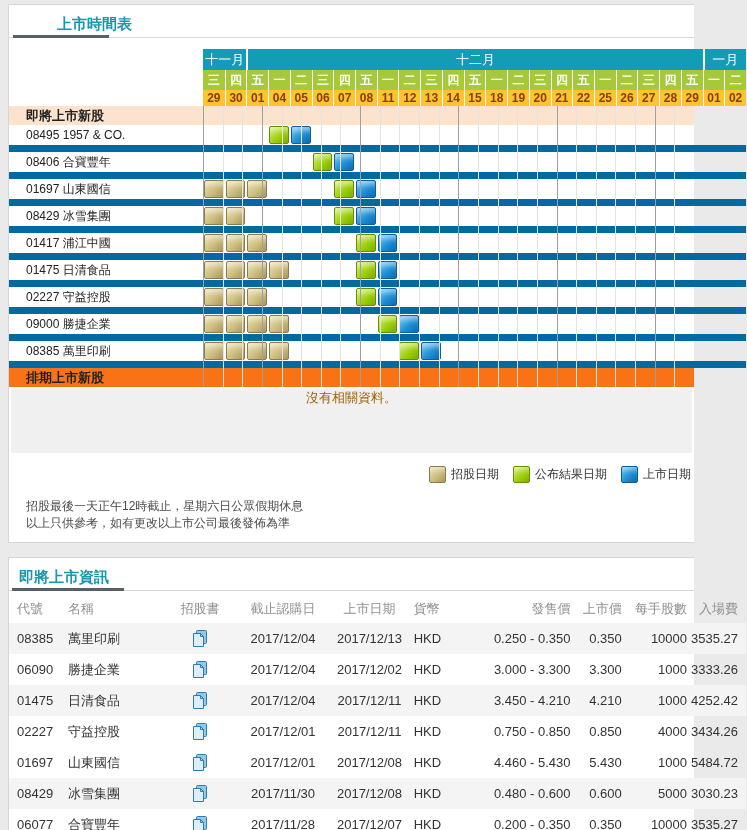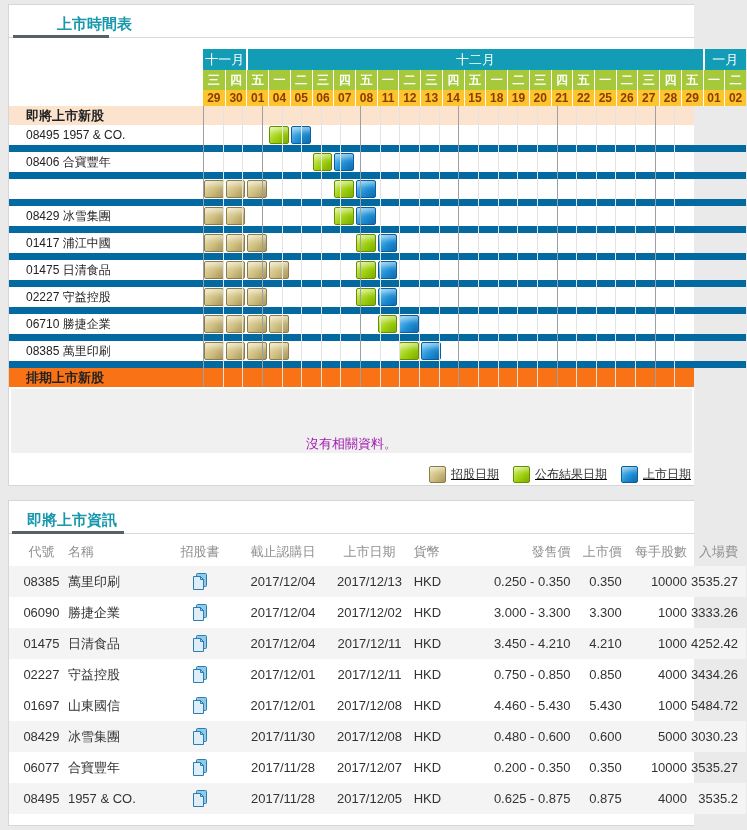--- a/index.html
+++ b/index.html
@@ -13,21 +13,21 @@
     background:#fff;border:1px solid #d6d6d6;border-right:none;
     margin-left:8px;width:686px;box-sizing:border-box;
   }
   .panel1{margin-top:4px;min-height:482px;}
   .panel2{margin-top:14px;min-height:326px;}
   .p-title{
     font-size:15px;font-weight:bold;color:#1898ad;
     padding-top:8px;height:22px;line-height:22px;
   }
   .panel1 .p-title{padding-left:48px;}
-  .panel2 .p-title{padding-left:18px;}
+  .panel2 .p-title{padding-left:10px;}
   .rule{border-bottom:1px solid #d8d8d8;height:2px;position:relative;}
   .rule-dark{position:absolute;top:0;height:3px;background:#566066;}
   .panel1 .rule-dark{left:4px;width:96px;}
   .panel2 .rule-dark{left:3px;width:112px;}
 
   
   .cal{margin-top:11px;}
   .cal-row{display:grid;grid-template-columns:194px repeat(25,1fr);width:737px;}
   .m-cell{background:#129cb5;color:#fff;font-size:13px;height:21px;line-height:21px;text-align:center;overflow:hidden;white-space:nowrap;}
   .m-cell + .m-cell{border-left:2px solid #fff;}
@@ -44,34 +44,34 @@
   .chip{height:16px;margin:1px;border-radius:2px;box-shadow:inset 0 7px 5px -3px rgba(255,255,255,.45);}
   .chip-ipo{background:linear-gradient(135deg,#ece0b4,#cdbd7e 55%,#a8955b);border:1px solid #8c7c49;}
   .chip-result{background:linear-gradient(135deg,#d7ee7a,#9ed00d 55%,#7cab00);border:1px solid #668f00;}
   .chip-listing{background:linear-gradient(135deg,#6ec6ee,#1f8fd6 55%,#0d68ab);border:1px solid #0a5e9c;}
   .grid-overlay{position:absolute;inset:0;pointer-events:none;}
   .vline{position:absolute;top:0;bottom:0;width:1px;background:#e3e3e3;}
   .vline.strong{background:#9aa0a4;}
 
   .no-data-box{
     margin:2px 2px 0 2px;height:64px;background:#f0f0f0;
-    display:flex;align-items:flex-end;justify-content:center;
-    font-size:13px;color:#a21caf;
+    display:flex;align-items:flex-start;justify-content:center;
+    font-size:13px;color:#a16207;
   }
-  .legend{display:flex;justify-content:flex-end;align-items:center;gap:14px;margin:13px 3px 0 0;text-decoration:underline;}
+  .legend{display:flex;justify-content:flex-end;align-items:center;gap:14px;margin:13px 3px 0 0;}
   .legend-item{display:flex;align-items:center;gap:5px;}
   .legend-swatch{width:15px;height:15px;border-radius:2px;box-shadow:inset 0 6px 5px -3px rgba(255,255,255,.45);}
   .legend-label{font-size:12px;color:#333;}
   .footnotes{margin:15px 0 10px 17px;font-size:12px;color:#4a4a4a;line-height:17px;}
 
   
   table.ipo{width:737px;border-collapse:collapse;table-layout:fixed;margin-top:4px;}
   table.ipo th{font-weight:normal;color:#909090;font-size:13px;height:26px;}
   table.ipo td{font-size:13px;color:#333;height:29px;}
-  table.ipo .c0{width:7%;text-align:center;padding-left:8px;}
+  table.ipo .c0{width:7%;text-align:left;padding-left:8px;}
   table.ipo .c1{width:13%;text-align:left;}
   table.ipo .c2{width:11%;text-align:center;}
   table.ipo .c3{width:12%;text-align:center;}
   table.ipo .c4{width:12%;text-align:center;}
   table.ipo .c5{width:6%;text-align:left;}
   table.ipo .c6{width:16%;text-align:right;}
   table.ipo .c7{width:7%;text-align:right;}
   table.ipo .c8{width:9%;text-align:right;}
   table.ipo .c9{width:7%;text-align:right;padding-right:8px;}
   table.ipo tr.alt{background:#f4f4f4;}
@@ -157,20 +157,21 @@
             <div class="stock-label">08495 1957 &amp; CO.</div>
             <div class="chip chip-result" style="grid-column: 5 / 6;"></div>
             <div class="chip chip-listing" style="grid-column: 6 / 7;"></div>
           </div>
           <div class="stock-row">
             <div class="stock-label">08406 合寶豐年</div>
             <div class="chip chip-result" style="grid-column: 7 / 8;"></div>
             <div class="chip chip-listing" style="grid-column: 8 / 9;"></div>
           </div>
           <div class="stock-row">
+            <div class="stock-label">01697 山東國信</div>
             <div class="chip chip-ipo" style="grid-column: 2 / 3;"></div>
             <div class="chip chip-ipo" style="grid-column: 3 / 4;"></div>
             <div class="chip chip-ipo" style="grid-column: 4 / 5;"></div>
             <div class="chip chip-result" style="grid-column: 8 / 9;"></div>
             <div class="chip chip-listing" style="grid-column: 9 / 10;"></div>
           </div>
           <div class="stock-row">
             <div class="stock-label">08429 冰雪集團</div>
             <div class="chip chip-ipo" style="grid-column: 2 / 3;"></div>
             <div class="chip chip-ipo" style="grid-column: 3 / 4;"></div>
@@ -196,21 +197,21 @@
           </div>
           <div class="stock-row">
             <div class="stock-label">02227 守益控股</div>
             <div class="chip chip-ipo" style="grid-column: 2 / 3;"></div>
             <div class="chip chip-ipo" style="grid-column: 3 / 4;"></div>
             <div class="chip chip-ipo" style="grid-column: 4 / 5;"></div>
             <div class="chip chip-result" style="grid-column: 9 / 10;"></div>
             <div class="chip chip-listing" style="grid-column: 10 / 11;"></div>
           </div>
           <div class="stock-row">
-            <div class="stock-label">06710 勝捷企業</div>
+            <div class="stock-label">09000 勝捷企業</div>
             <div class="chip chip-ipo" style="grid-column: 2 / 3;"></div>
             <div class="chip chip-ipo" style="grid-column: 3 / 4;"></div>
             <div class="chip chip-ipo" style="grid-column: 4 / 5;"></div>
             <div class="chip chip-ipo" style="grid-column: 5 / 6;"></div>
             <div class="chip chip-result" style="grid-column: 10 / 11;"></div>
             <div class="chip chip-listing" style="grid-column: 11 / 12;"></div>
           </div>
           <div class="stock-row">
             <div class="stock-label">08385 萬里印刷</div>
             <div class="chip chip-ipo" style="grid-column: 2 / 3;"></div>
@@ -263,20 +264,24 @@
         <div class="legend-item">
           <span class="legend-swatch chip-result"></span>
           <span class="legend-label">公布結果日期</span>
         </div>
         <div class="legend-item">
           <span class="legend-swatch chip-listing"></span>
           <span class="legend-label">上市日期</span>
         </div>
       </div>
 
+    <div class="footnotes">
+      <div>招股最後一天正午12時截止，星期六日公眾假期休息</div>
+      <div>以上只供參考，如有更改以上市公司最後發佈為準</div>
+    </div>
   </div>
 </div>
 
 <div class="panel panel2">
   <div class="p-title">即將上市資訊</div>
   <div class="rule">
       <div class="rule-dark"></div>
     </div>
 
   <table class="ipo">

